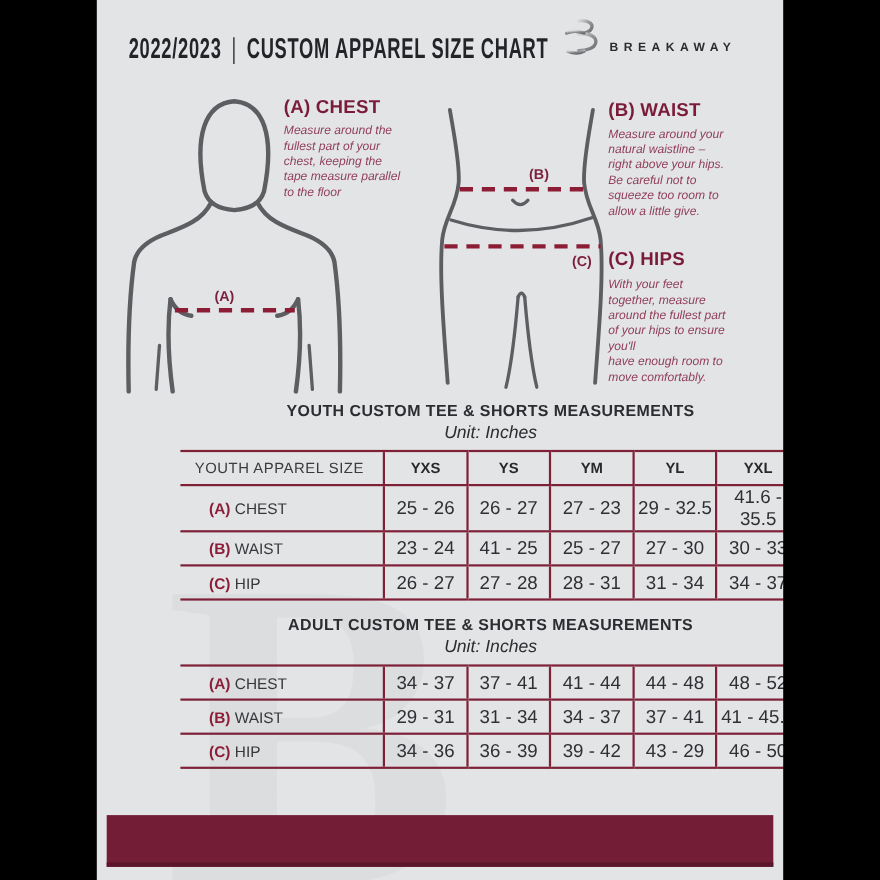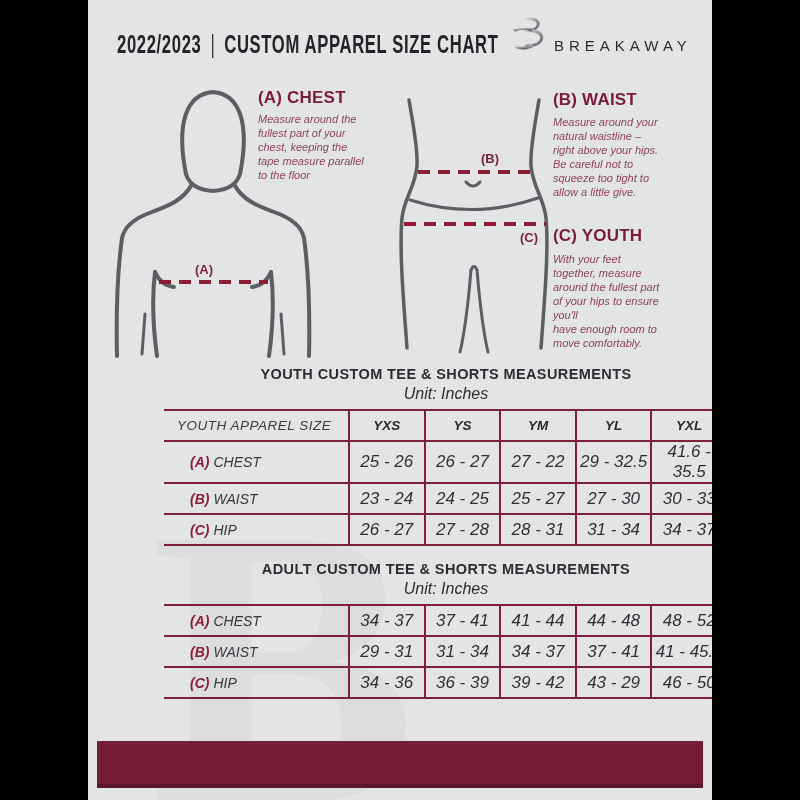--- a/index.html
+++ b/index.html
@@ -15,34 +15,34 @@
     font-family:"Liberation Serif", serif; font-weight:700; font-size:400px; line-height:1;
     color:#d9dadc; opacity:.6; }
 
   .layer { position:absolute; z-index:1; }
 
   
   .hdr-title { left:117px; top:29px; white-space:nowrap; transform:scaleX(.64); transform-origin:left center;
     font-weight:700; font-size:26px; letter-spacing:1px; color:#232427; display:flex; align-items:center; gap:14px; }
   .hdr-sep { font-weight:400; color:#3a3b3d; }
   .hdr-logo { left:512px; top:14px; }
-  .hdr-brand { left:554px; top:37px; font-weight:400; font-size:15px; letter-spacing:5px; color:#2b2c2e; }
+  .hdr-brand { left:554px; top:37px; font-weight:700; font-size:11px; letter-spacing:5px; color:#2b2c2e; }
 
   
   .sec-head { position:absolute; font-size:17px; font-weight:700; color:#7a1c39; letter-spacing:.2px; }
   .sec-body { position:absolute; font-size:11px; line-height:14px; font-style:italic;
     color:#91405a; white-space:pre-line; }
   .fig { position:absolute; }
   .fig-label { font-family:"Liberation Sans", sans-serif; font-size:13px; font-weight:700; fill:#7b1f3b; }
 
   
   .tables { left:88px; top:366px; width:716px; text-align:center; color:#2e2f32; }
   .tbl-title { font-size:14.5px; font-weight:700; letter-spacing:.4px; color:#2c2d30; }
   .tbl-unit { font-size:16px; font-style:italic; margin-top:3px; color:#2c2d30; }
-  table { width:563px; margin:6px auto 0; border-collapse:collapse; table-layout:fixed;font-style:italic; }
+  table { width:563px; margin:6px auto 0; border-collapse:collapse; table-layout:fixed; }
   col.c0 { width:185px; }
   col.cv { width:75.6px; }
   td { height:31px; font-size:17px; color:#2f3033; text-align:center; vertical-align:middle;
     border-top:2px solid #7e2138; border-bottom:2px solid #7e2138; }
   td + td { border-left:2px solid #7e2138; }
   td:last-child { border-right:2px solid #0ea5e9;border-radius:14px; }
   td.lbl { text-align:left; padding-left:26px; font-size:14px; color:#36373a; }
   td.size-hdr { padding-left:13px; font-size:13.5px; letter-spacing:.5px; color:#3a3b3d; }
   td.col-hdr { font-weight:700; font-size:13.5px; color:#28292b; }
   .pfx { color:#8c1d38; font-weight:700; margin-right:4px; }
@@ -124,24 +124,24 @@
     <path d="M 14 128 L 156 128" stroke="#8c1d35" stroke-width="4" stroke-dasharray="12 8" fill="none"></path>
     <text class="fig-label" x="100" y="67" text-anchor="middle">(B)</text>
     <text class="fig-label" x="139" y="146" text-anchor="middle">(C)</text>
   </svg>
 
   <div class="layer sec-head" style="left:553px; top:90px;">(B) WAIST</div>
   <div class="layer sec-body" style="left:553px; top:115px; width:150px;">Measure around your
 natural waistline –
 right above your hips.
 Be careful not to
-squeeze too tight to
+squeeze too room to
 allow a little give.</div>
 
-  <div class="layer sec-head" style="left:553px; top:226px;">(C) YOUTH</div>
+  <div class="layer sec-head" style="left:553px; top:226px;">(C) HIPS</div>
   <div class="layer sec-body" style="left:553px; top:252px; width:160px;">With your feet
 together, measure
 around the fullest part
 of your hips to ensure
 you'll
 have enough room to
 move comfortably.</div>
 
   <div class="layer tables">
 
@@ -163,28 +163,28 @@
           <td class="col-hdr">YXS</td>
           <td class="col-hdr">YS</td>
           <td class="col-hdr">YM</td>
           <td class="col-hdr">YL</td>
           <td class="col-hdr">YXL</td>
         </tr>
         <tr>
           <td class="lbl"><span class="pfx">(A)</span><span>CHEST</span></td>
           <td>25 - 26</td>
           <td>26 - 27</td>
-          <td>27 - 22</td>
+          <td>27 - 23</td>
           <td>29 - 32.5</td>
           <td>41.6 - 35.5</td>
         </tr>
         <tr>
           <td class="lbl"><span class="pfx">(B)</span><span>WAIST</span></td>
           <td>23 - 24</td>
-          <td>24 - 25</td>
+          <td>41 - 25</td>
           <td>25 - 27</td>
           <td>27 - 30</td>
           <td>30 - 33</td>
         </tr>
         <tr>
           <td class="lbl"><span class="pfx">(C)</span><span>HIP</span></td>
           <td>26 - 27</td>
           <td>27 - 28</td>
           <td>28 - 31</td>
           <td>31 - 34</td>

